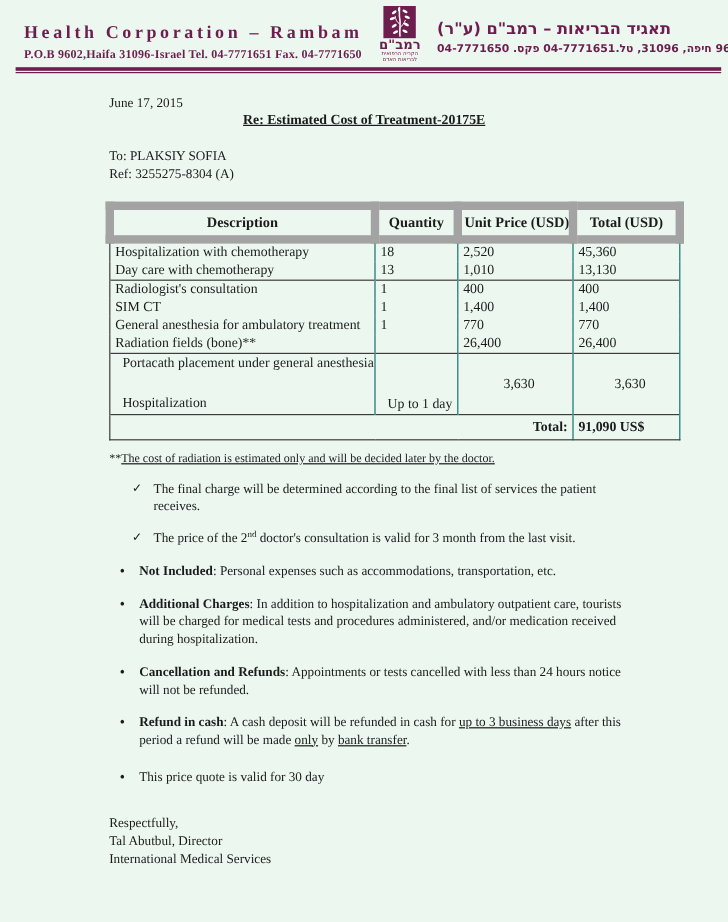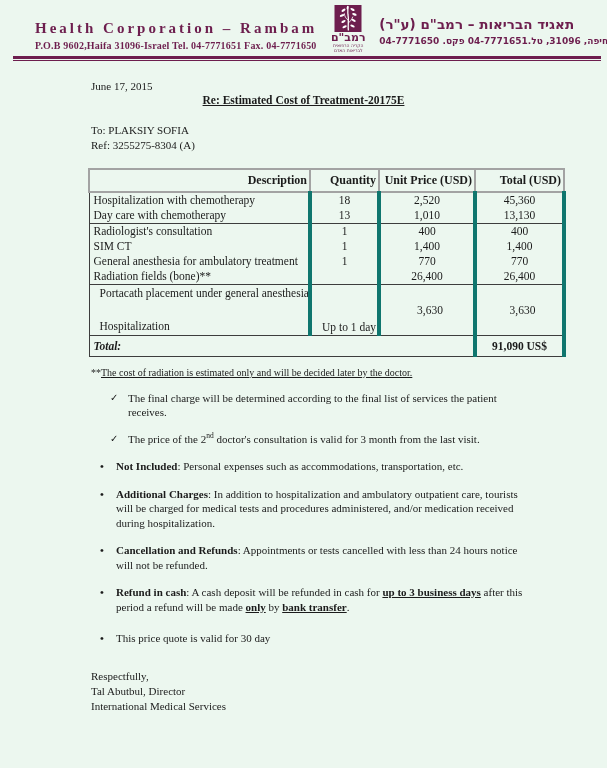--- a/index.html
+++ b/index.html
@@ -6,21 +6,21 @@
   body { background:#ecf7ef; }
   .page {
     position:relative;
     width:607px; height:768px;
     background:#ecf7ef;
     font-family:"Liberation Serif", serif;
     color:#1b1b1b;
     overflow:hidden;
   }
   
-  .letterhead { display:flex; padding:5px 8px 0 20px; height:53px; box-sizing:border-box;margin-left:15px; }
+  .letterhead { display:flex; padding:5px 8px 0 20px; height:53px; box-sizing:border-box; }
   .lh-left { width:292px; padding-top:15px; }
   .org-en { color:var(--accent); font-weight:bold; font-size:15px; letter-spacing:3px; white-space:nowrap; }
   .contact-en { color:var(--accent); font-weight:bold; font-size:10px; margin-top:3px; white-space:nowrap; letter-spacing:0.2px; }
   .lh-logo { width:62px; display:flex; flex-direction:column; align-items:center; flex:none; }
   .logo-square { width:36px; height:36px; display:block; }
   .logo-he { color:var(--accent); font-weight:bold; font-size:11px; line-height:11px; font-family:"DejaVu Sans", sans-serif; }
   .logo-sub { color:var(--accent); font-size:4.5px; line-height:5px; font-family:"DejaVu Sans", sans-serif; white-space:nowrap; }
   .lh-right { flex:1; padding-top:11px; padding-right:2px; text-align:left; }
   .org-he { color:var(--accent); font-weight:bold; font-size:13.5px; font-family:"DejaVu Sans", sans-serif; white-space:nowrap; }
   .contact-he { color:var(--accent); font-weight:bold; font-size:9px; margin-top:4px; font-family:"DejaVu Sans", sans-serif; white-space:nowrap; }
@@ -30,44 +30,44 @@
 
   
   .content { padding:19px 44px 0 91px; font-size:11px; }
   .date-line { font-size:11px; }
   .subject-line { margin-left:-47px; margin-top:2px; text-align:center; font-weight:bold; text-decoration:underline; font-size:11.5px; }
   .to-line { margin-top:17px; line-height:15px; }
   .ref-line { line-height:15px; }
 
   
   table.cost { margin-top:15px; margin-left:-3px; border-collapse:collapse; table-layout:fixed; width:475px; font-size:11.5px; border:1px solid #3d3d3d; }
-  table.cost th { border:2px solid #a3a3a3; font-size:12px; font-weight:bold; text-align:right; height:21px; padding:0 2px; white-space:nowrap; overflow:hidden; }
-  table.cost td { border-left:1px solid #3d3d3d; border-right:4px solid #0f766e; height:15px; line-height:15px; padding:0 4px; white-space:nowrap; overflow:hidden; }
+  table.cost th { border:7px solid #a3a3a3; font-size:12px; font-weight:bold; text-align:center; height:21px; padding:0 2px; white-space:nowrap; overflow:hidden; }
+  table.cost td { border-left:1px solid #3d3d3d; border-right:1px solid #0f766e; height:15px; line-height:15px; padding:0 4px; white-space:nowrap; overflow:hidden; }
   tr.sep td { border-top:1px solid #3d3d3d; }
-  td.c { text-align:center; padding:0 2px; }
+  td.c { text-align:left; padding:0 2px; }
   tr.block-row td { height:50px;padding-left:10px; }
   td.block-desc { vertical-align:top; }
   .block-desc-wrap { display:flex; flex-direction:column; justify-content:space-between; height:48px; padding-top:1px; }
   td.block-qty { vertical-align:bottom; text-align:center;font-family:Liberation Serif, serif; }
   td.block-price { vertical-align:middle; text-align:center; }
   tr.total-row td { height:20px; line-height:20px; font-weight:bold; border-bottom:1px solid #3d3d3d; }
-  td.total-label { text-align:left; padding-right:9px;font-style:italic; }
+  td.total-label { text-align:right; padding-right:9px; }
 
   
   .radiation-note { margin-top:10px; font-size:10px; }
   .radiation-note .u { text-decoration:underline; }
   .check-row { display:flex; margin-top:13px; padding-left:19px; line-height:14px; }
   .tick { width:18px; flex:none; font-family:"DejaVu Sans", sans-serif; font-size:10px; }
   .check-text { width:392px; }
   sup.ord { font-size:7.5px; vertical-align:super; line-height:0; }
   .bullet-row { display:flex; margin-top:13px; padding-left:9px; line-height:14.5px; }
   .dot { width:16px; flex:none; font-weight:bold; }
   .bullet-text { width:418px; }
   .bl { font-weight:bold; }
-  .bu { font-weight:bold; text-decoration:underline; }
+  .bu { font-weight:normal; text-decoration:underline; }
   .bullet-row.last { margin-top:17px; }
 
   .signature { margin-top:23px; line-height:15px; }
 
   :root { --accent:#6d1e4e; }
 </style>
 </head>
 <body>
 
 <div class="page">

